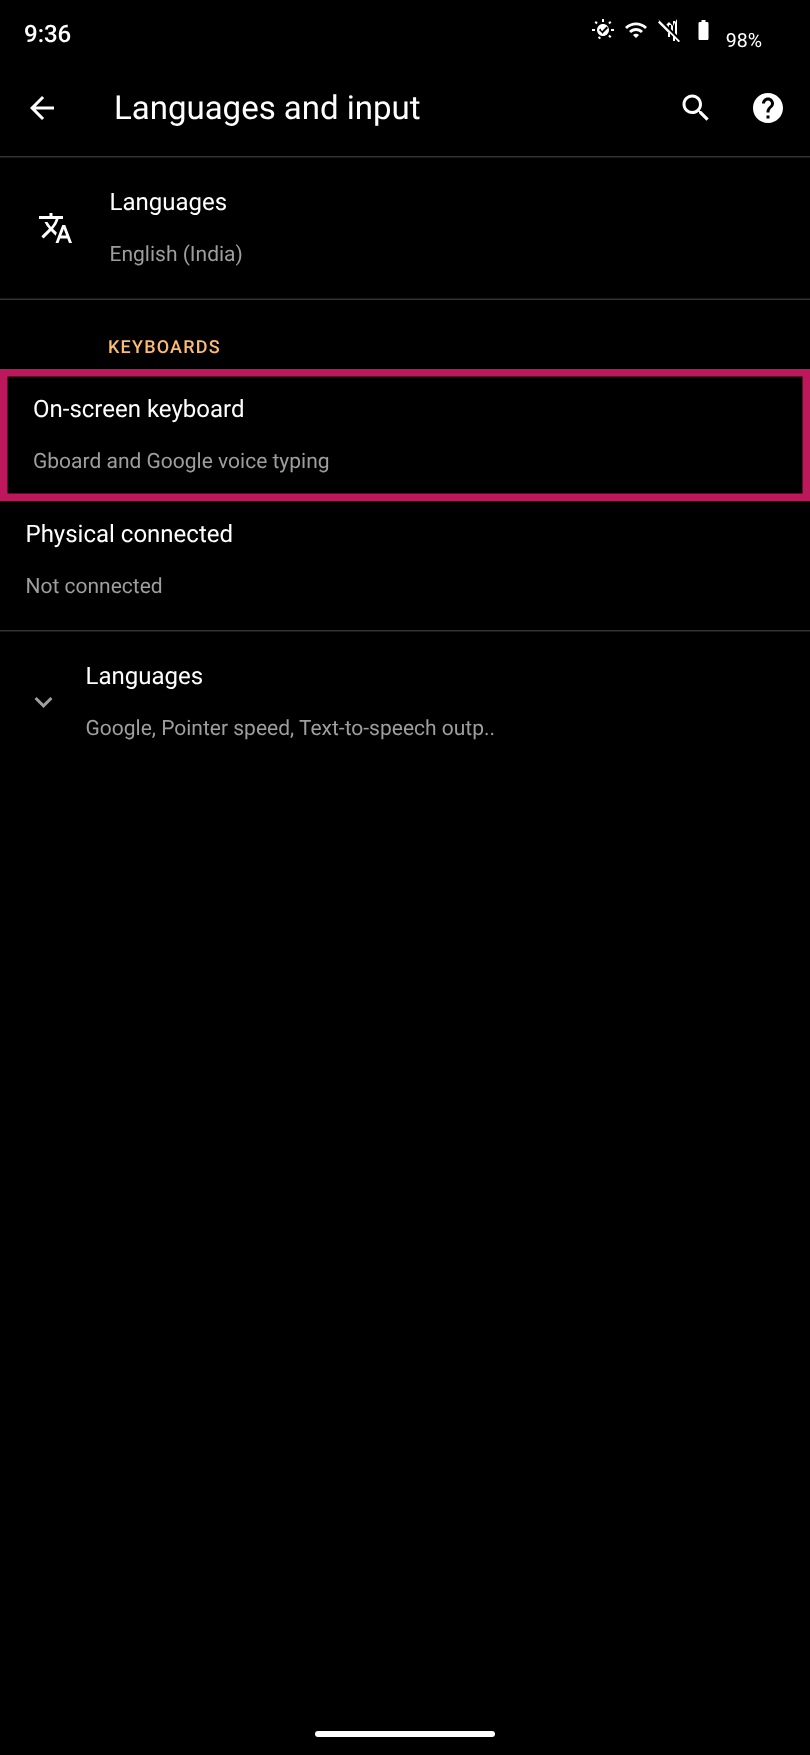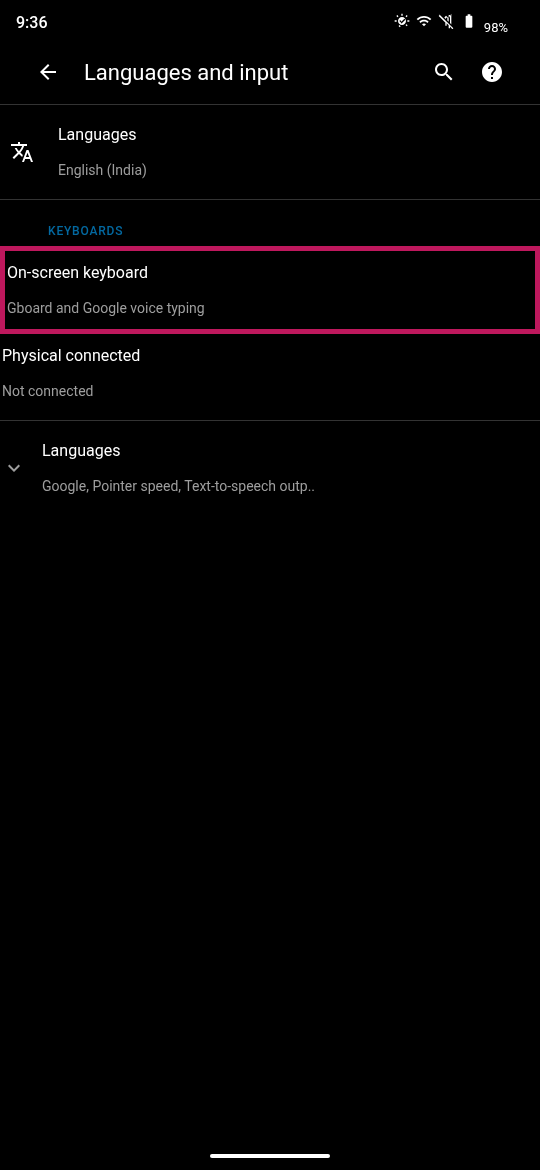--- a/index.html
+++ b/index.html
@@ -47,23 +47,23 @@
     .battery-text {
       font-size: 13px;
       color: #ffffff;
       margin-top: 11px;
     }
 
     
     .app-bar {
       display: flex;
       align-items: center;
-      padding: 8px 28px;
+      padding: 8px 8px;
       height: 64px;
-      gap: 16px;
+      gap: 28px;
     }
 
     .app-bar-back {
       width: 40px;
       height: 40px;
       display: flex;
       align-items: center;
       justify-content: center;
       cursor: pointer;
     }
@@ -96,32 +96,32 @@
       background-color: #333333;
       margin: 0;
     }
 
     
     .settings-section {
       padding: 8px 0;
     }
 
     .section-header {
-      padding: 16px 72px 8px 48px;
+      padding: 16px 72px 8px 72px;
       font-size: 12px;
       font-weight: 500;
-      color: #0369a1;
+      color: #fdba74;
       letter-spacing: 0.8px;
       text-transform: uppercase;
     }
 
     .settings-item {
       display: flex;
       align-items: center;
-      padding: 12px 2px;
+      padding: 12px 17px;
       min-height: 72px;
       cursor: pointer;
       position: relative;
     }
 
     .settings-item-icon {
       width: 40px;
       height: 40px;
       display: flex;
       align-items: center;

